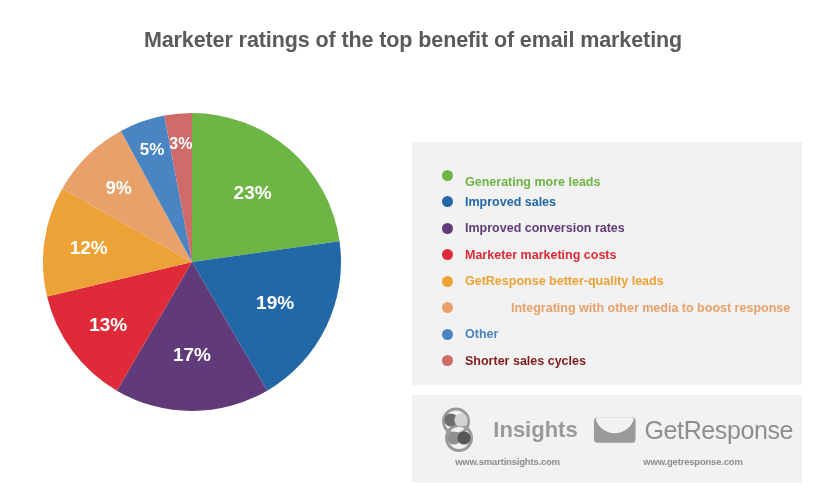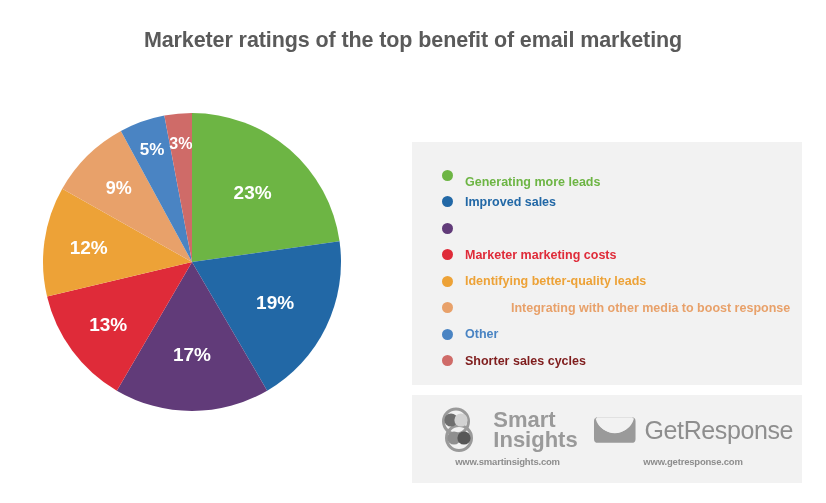--- a/index.html
+++ b/index.html
@@ -174,28 +174,29 @@
         <div class="legend-item">
           <span class="legend-dot" style="background: rgb(109, 181, 68);"></span>
           <span class="legend-label" style="color: rgb(109, 181, 68); margin-top: 14px;">Generating more leads</span>
         </div>
         <div class="legend-item">
           <span class="legend-dot" style="background: rgb(34, 104, 166);"></span>
           <span class="legend-label" style="color: rgb(34, 104, 166);">Improved sales</span>
         </div>
         <div class="legend-item">
           <span class="legend-dot" style="background: rgb(97, 59, 121);"></span>
+          <span class="legend-label" style="color: rgb(97, 59, 121);">Improved conversion rates</span>
         </div>
         <div class="legend-item">
           <span class="legend-dot" style="background: rgb(223, 43, 57);"></span>
           <span class="legend-label" style="color: rgb(223, 43, 57);">Marketer marketing costs</span>
         </div>
         <div class="legend-item">
           <span class="legend-dot" style="background: rgb(237, 162, 55);"></span>
-          <span class="legend-label" style="color: rgb(237, 162, 55);">Identifying better-quality leads</span>
+          <span class="legend-label" style="color: rgb(237, 162, 55);">GetResponse better-quality leads</span>
         </div>
         <div class="legend-item">
           <span class="legend-dot" style="background: rgb(232, 161, 106);"></span>
           <span class="legend-label" style="color: rgb(232, 161, 106); padding-left: 46px;">Integrating with other media to boost response</span>
         </div>
         <div class="legend-item">
           <span class="legend-dot" style="background: rgb(74, 132, 195);"></span>
           <span class="legend-label" style="color: rgb(74, 132, 195);">Other</span>
         </div>
         <div class="legend-item">
@@ -211,21 +212,20 @@
       <div class="brand-logo-row">
         <svg width="50" height="46" viewBox="0 0 50 46">
           <circle cx="19" cy="14.5" r="12.5" fill="none" stroke="#9a9a9a" stroke-width="3"></circle>
           <circle cx="22" cy="31" r="12.5" fill="none" stroke="#9a9a9a" stroke-width="3"></circle>
           <circle cx="14" cy="13" r="6.6" fill="#6e6e6e"></circle>
           <circle cx="24" cy="13" r="6.6" fill="#d2d2d2"></circle>
           <circle cx="17" cy="31" r="6.6" fill="#8f8f8f"></circle>
           <circle cx="27" cy="31" r="6.6" fill="#575757"></circle>
         </svg>
         <div class="si-wordmark">
-          <div>Smart</div>
           <div>Insights</div>
         </div>
       </div>
       <div class="brand-url">www.smartinsights.com</div>
     </div>
 
     <div class="brand" id="brand-getresponse">
       <div class="brand-logo-row">
         <svg width="44" height="32" viewBox="0 0 44 32">
           <rect x="1" y="3" width="42" height="26" rx="4" ry="4" fill="#9a9a9a"></rect>

